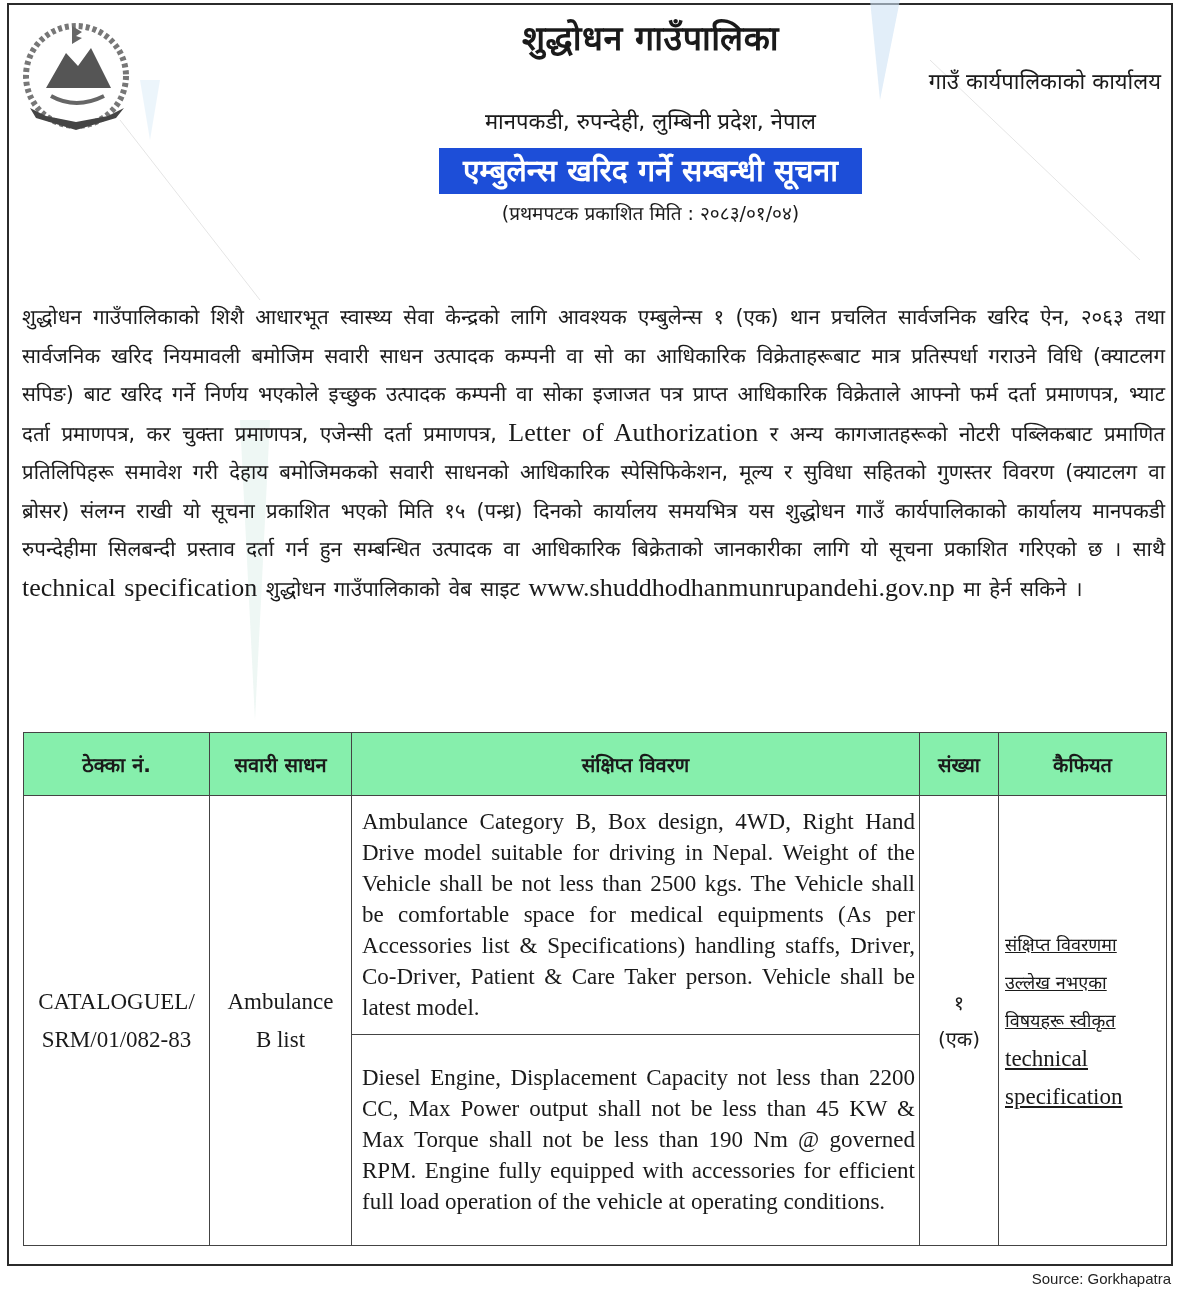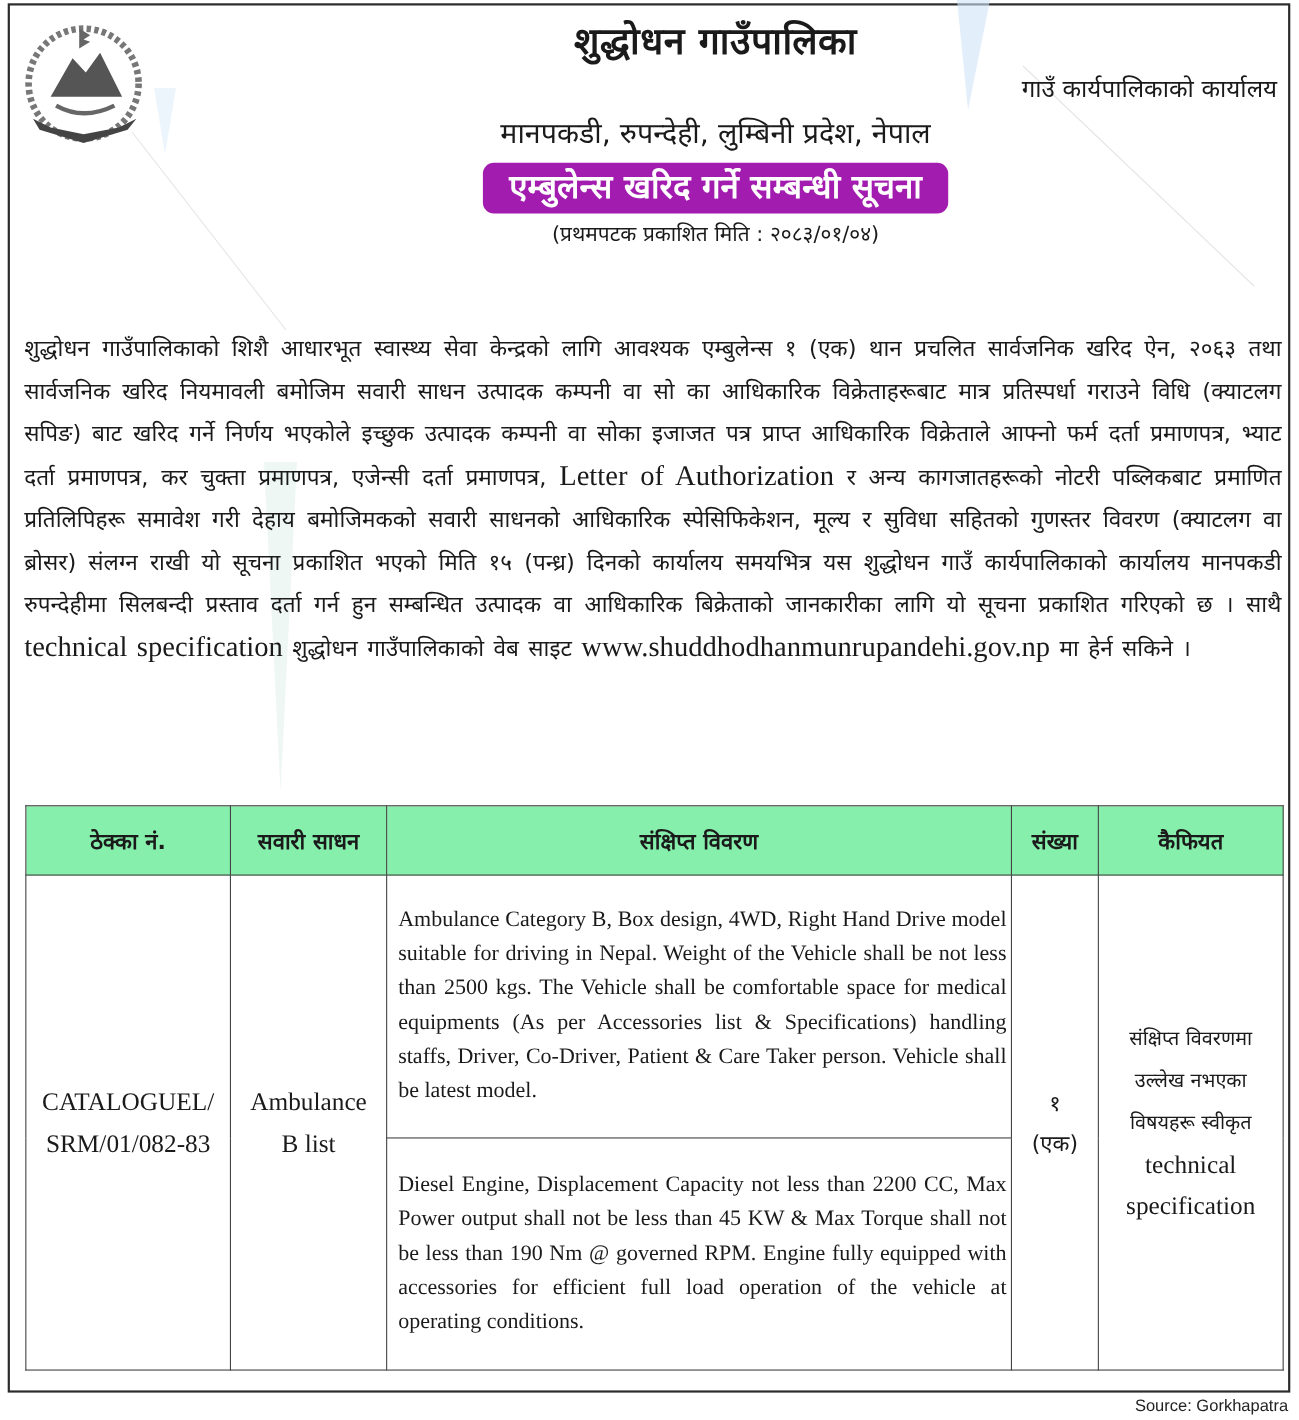--- a/index.html
+++ b/index.html
@@ -2,33 +2,33 @@
 <html><head>
 <meta charset="utf-8">
 <style>
   html, body { margin: 0; padding: 0; background: #ffffff; }
   body { width: 1181px; height: 1291px; position: relative; overflow: hidden; font-family: "DejaVu Serif", serif; color: #1a1a1a; }
   .frame { position: absolute; left: 7px; top: 3px; width: 1166px; height: 1263px; border: 2px solid #2b2b2b; box-sizing: border-box; }
   .emblem { position: absolute; left: 16px; top: 18px; width: 120px; height: 120px; }
   .head { position: absolute; left: 140px; right: 20px; top: 12px; text-align: center; }
   .h1 { font-family: "DejaVu Sans", sans-serif; font-weight: bold; font-size: 34px; line-height: 44px; margin-top: 4px; letter-spacing: 0.5px; }
   .h2 { font-family: "DejaVu Sans", sans-serif; font-size: 22px; line-height: 40px; margin-top: 2px; text-align: right; }
-  .h3 { font-family: "DejaVu Sans", sans-serif; font-size: 26px; line-height: 40px; }
+  .h3 { font-family: "DejaVu Sans", sans-serif; font-size: 22px; line-height: 40px; }
   .banner-wrap { margin-top: 6px; }
-  .banner { display: inline-block; background: #a21caf; color: #ffffff; font-family: "DejaVu Sans", sans-serif; font-weight: bold; font-size: 30px; line-height: 46px; padding: 0 24px; border-radius: 10px; }
+  .banner { display: inline-block; background: #1d4ed8; color: #ffffff; font-family: "DejaVu Sans", sans-serif; font-weight: bold; font-size: 30px; line-height: 46px; padding: 0 24px; }
   .date { font-family: "DejaVu Sans", sans-serif; font-size: 19px; line-height: 34px; margin-top: 2px; }
   .body-text { position: absolute; left: 22px; right: 16px; top: 250px; font-family: "DejaVu Sans", sans-serif; font-size: 20.5px; line-height: 38.5px; text-align: justify; text-align-last: left; word-spacing: 2px; margin-top: 48px; }
   .body-text .en { font-family: "Liberation Serif", serif; font-size: 26px; }
   table.spec { position: absolute; left: 23px; top: 732px; width: 1143px; border-collapse: collapse; table-layout: fixed; }
   table.spec th, table.spec td { border: 1.5px solid #444; vertical-align: middle; }
   table.spec th { background: #86efac; font-family: "DejaVu Sans", sans-serif; font-weight: bold; font-size: 20px; height: 60px; text-align: center; }
   td.center { text-align: center; font-family: "Liberation Serif", serif; font-size: 23px; line-height: 38px; }
-  td.desc { font-family: "Liberation Serif", serif; font-size: 20px; line-height: 31px; text-align: justify; padding: 6px 4px 8px 10px; }
+  td.desc { font-family: "Liberation Serif", serif; font-size: 23px; line-height: 31px; text-align: justify; padding: 6px 4px 8px 10px; }
   td.qty { text-align: center; font-family: "DejaVu Sans", sans-serif; font-size: 20px; line-height: 36px; }
-  td.remark { text-align: center; font-size: 20px; line-height: 38px; padding: 0 6px; }
+  td.remark { font-size: 20px; line-height: 38px; padding: 0 6px; text-decoration: underline; }
   td.remark .np { font-family: "DejaVu Sans", sans-serif; font-size: 18px; }
   td.remark .en { font-family: "Liberation Serif", serif; font-size: 23px; }
   .source { position: absolute; right: 10px; bottom: 4px; font-family: "Liberation Sans", sans-serif; font-size: 15px; color: #222; }
   .wm { position: absolute; pointer-events: none; }
 </style>
 </head>
 <body>
 
 <div class="frame"></div>
 

